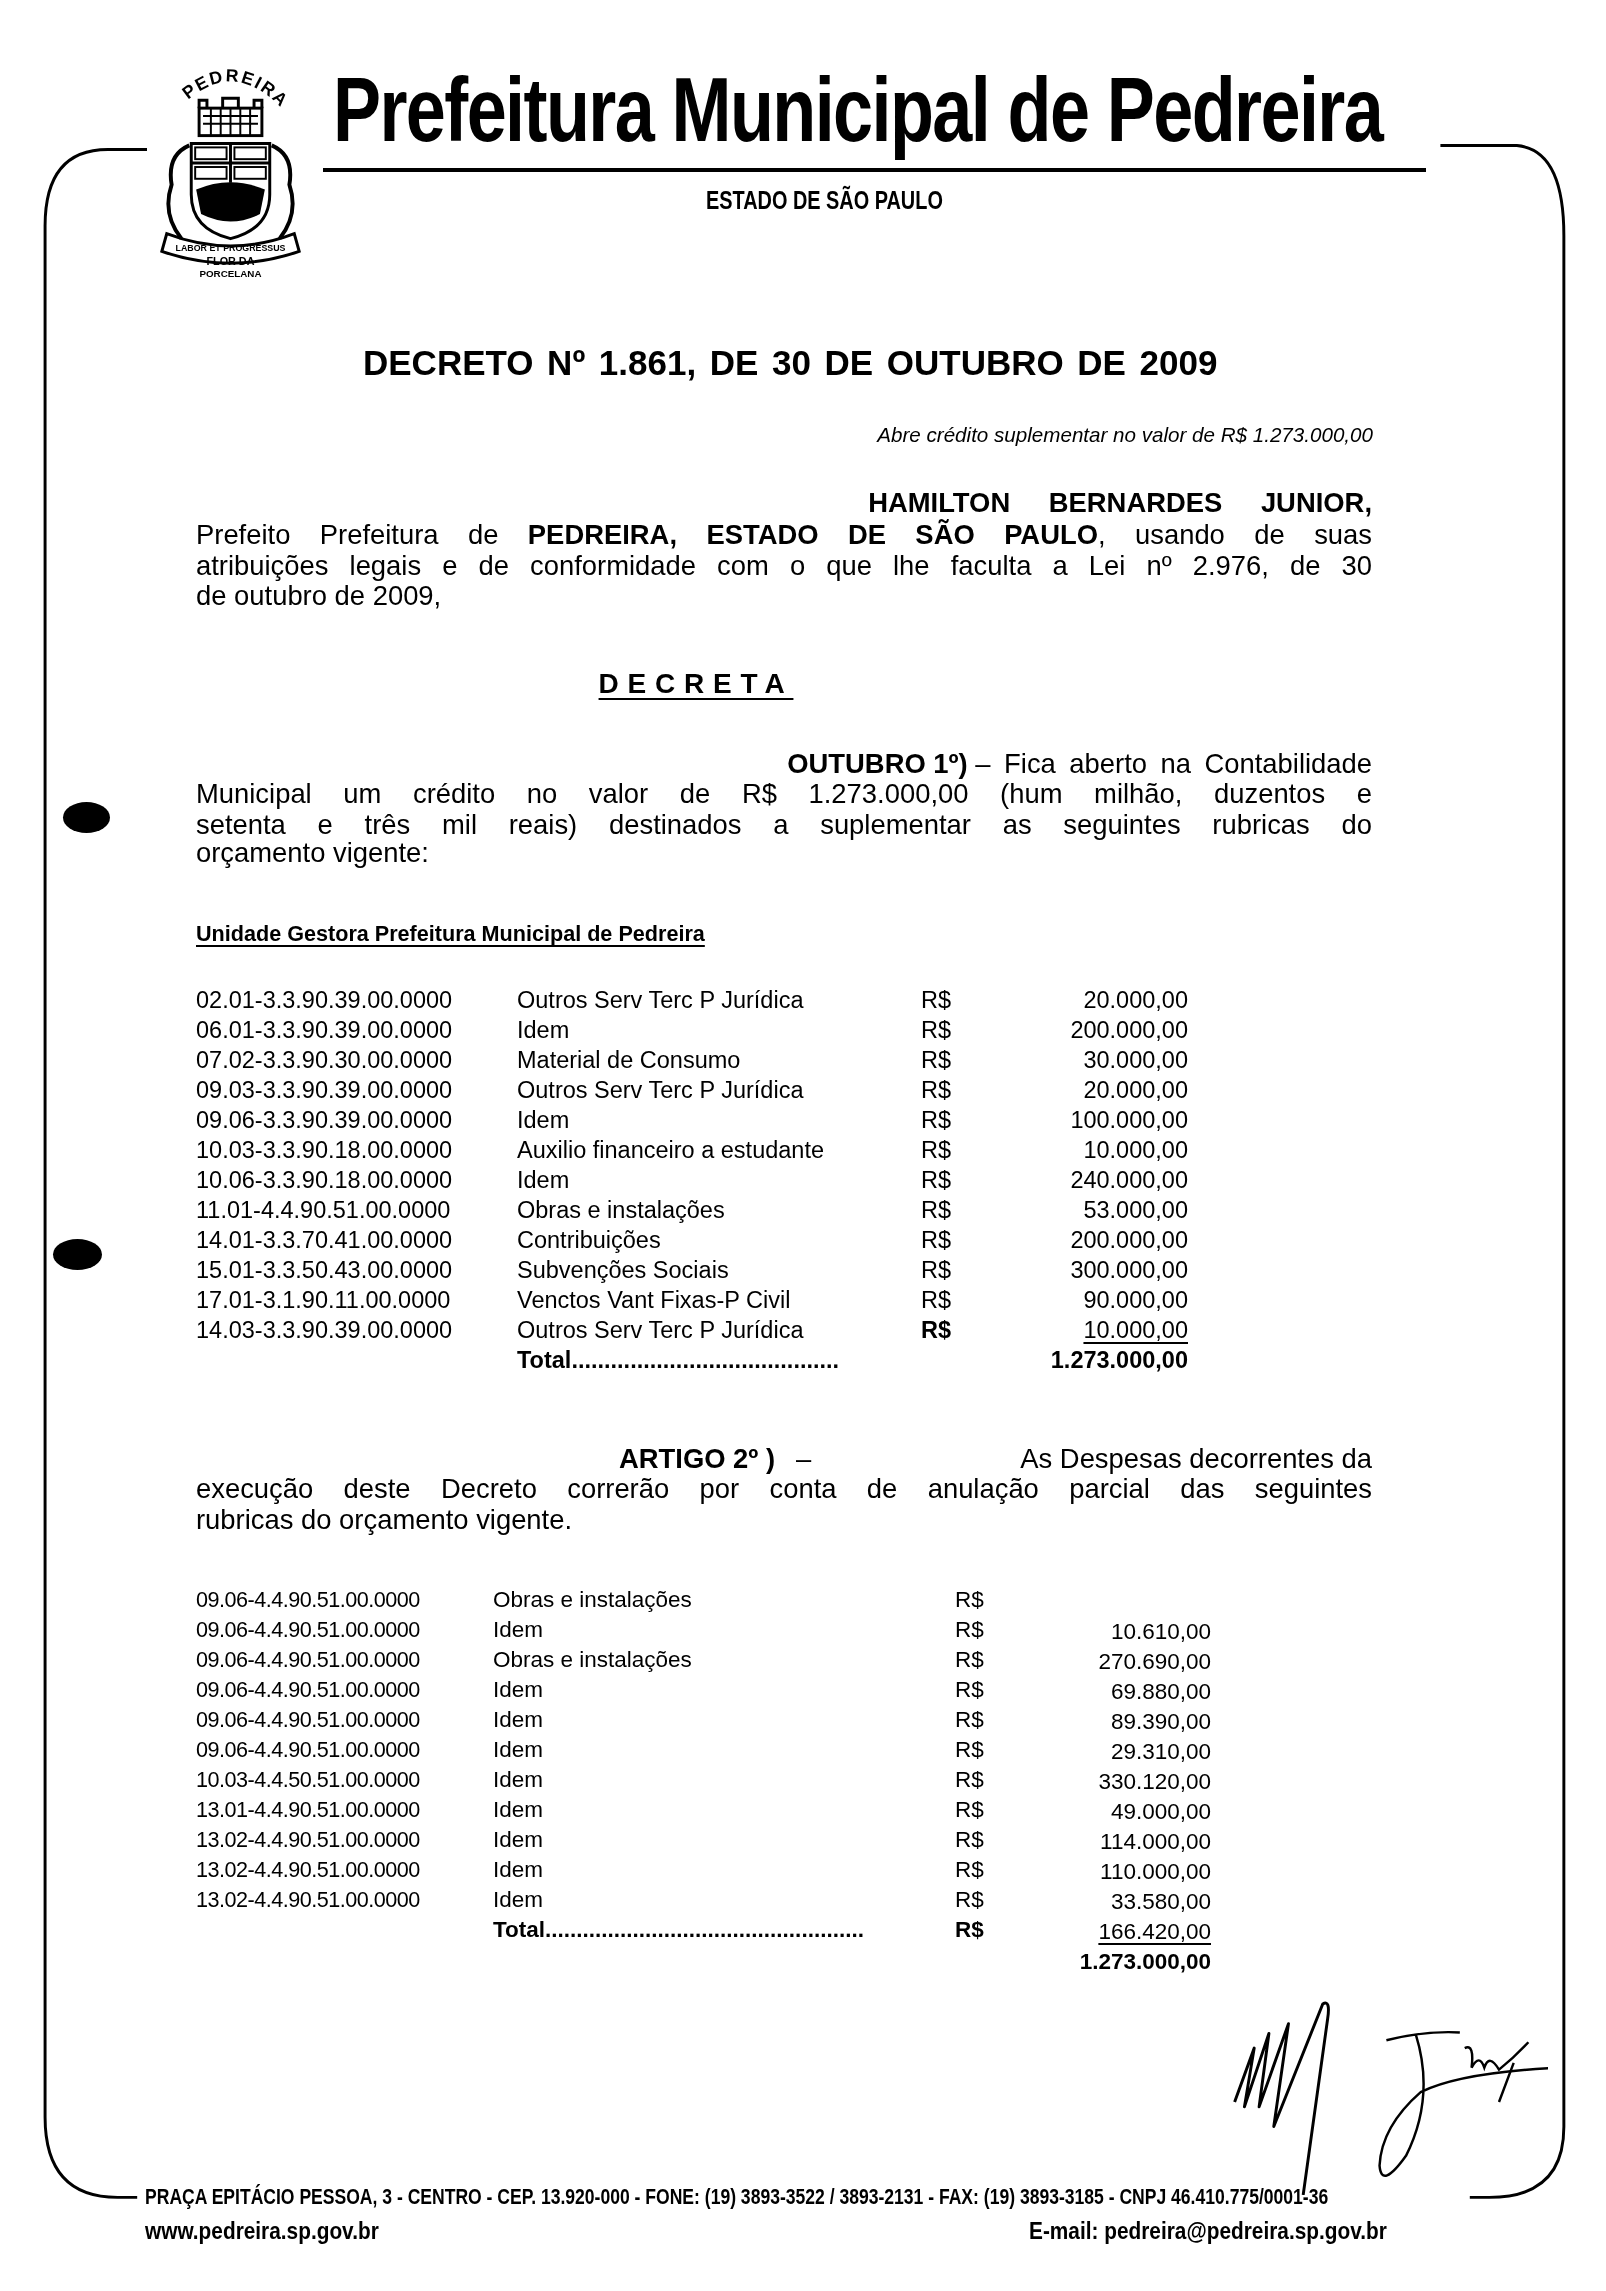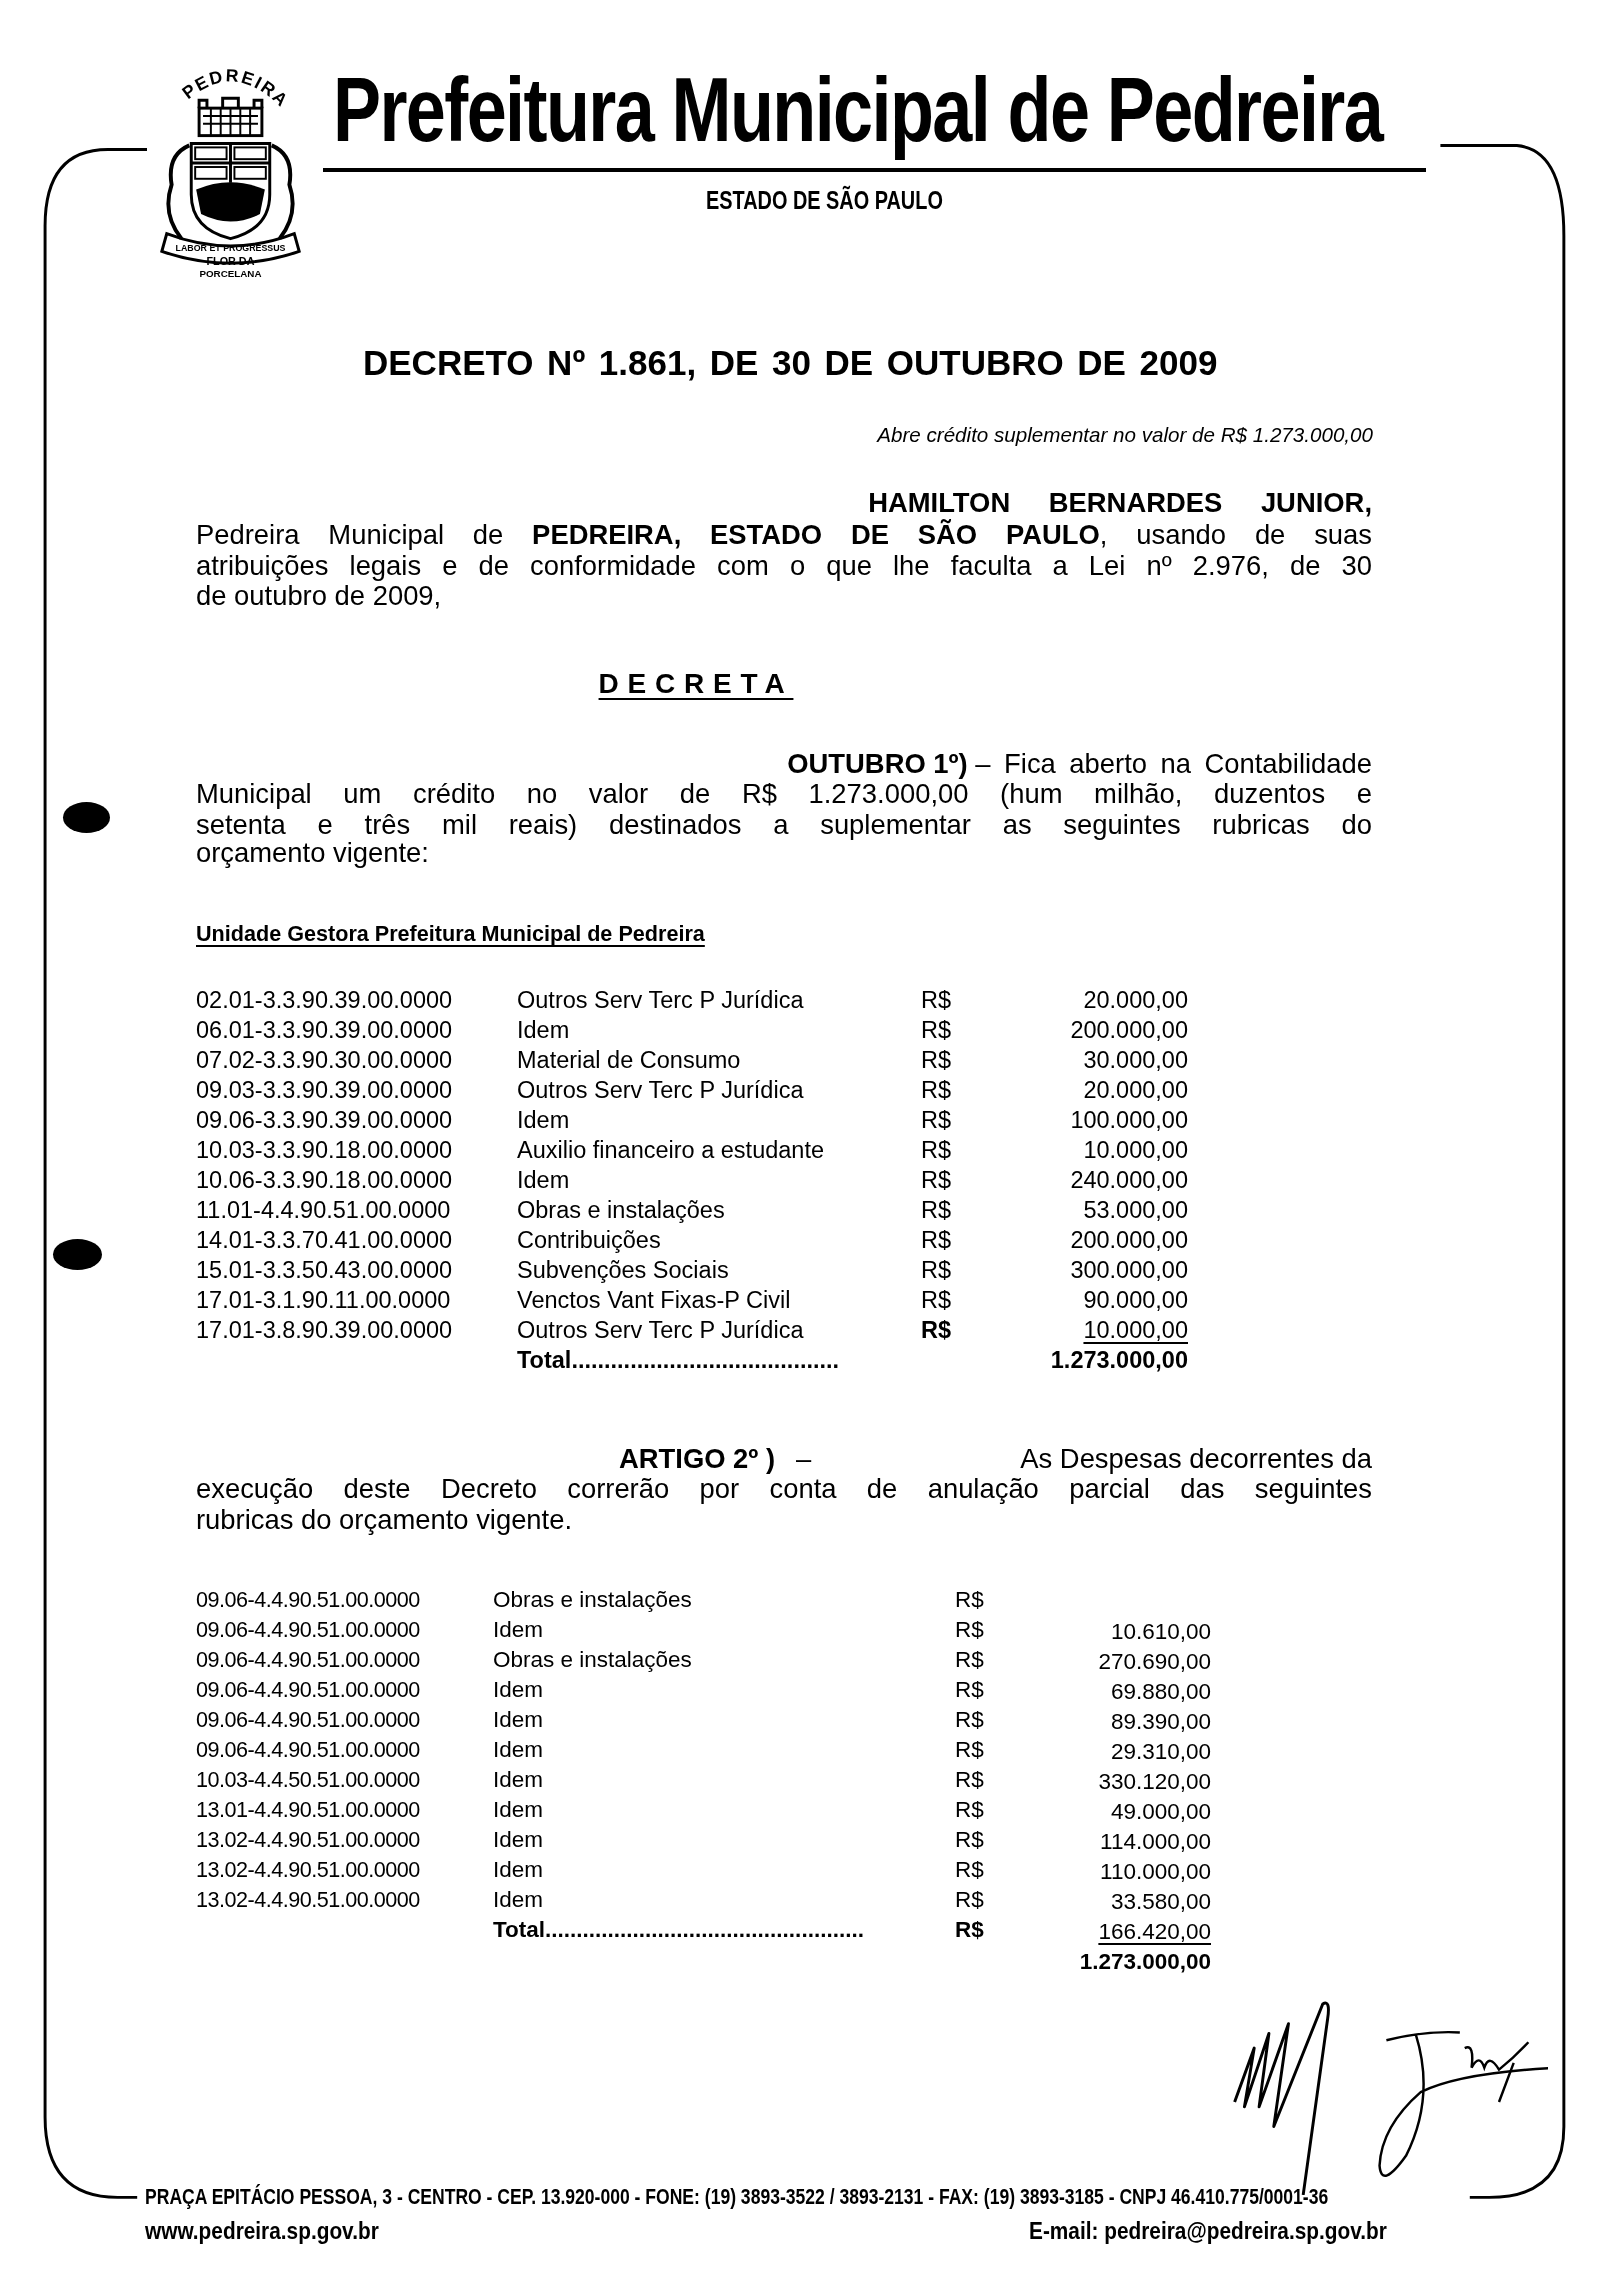--- a/index.html
+++ b/index.html
@@ -79,21 +79,21 @@
 </svg>
 
 <div id="title" class="abs">Prefeitura Municipal de Pedreira</div>
 <div id="title-rule" class="abs"></div>
 <div id="state" class="abs">ESTADO DE SÃO PAULO</div>
 
 <div id="decree-title" class="abs">DECRETO Nº 1.861, DE 30 DE OUTUBRO DE 2009</div>
 <div id="subtitle" class="abs">Abre crédito suplementar no valor de R$ 1.273.000,00</div>
 
 <div class="line right b" style="top:488px;"><span style="word-spacing:31px;">HAMILTON BERNARDES JUNIOR,</span></div>
-<div class="line just" style="top:520px;"><span>Pedreira Municipal de </span><b>PEDREIRA, ESTADO DE SÃO PAULO</b><span>, usando de suas</span></div>
+<div class="line just" style="top:520px;"><span>Prefeito Prefeitura de </span><b>PEDREIRA, ESTADO DE SÃO PAULO</b><span>, usando de suas</span></div>
 <div class="line just" style="top:551px;">atribuições legais e de conformidade com o que lhe faculta a Lei nº 2.976, de 30</div>
 <div class="line" style="top:581px;">de outubro de 2009,</div>
 
 <div id="decreta" class="abs"><span>DECRETA</span></div>
 
 <div class="line right" style="top:749px;"><b>OUTUBRO 1º)</b> <span style="word-spacing:5.9px;">– Fica aberto na Contabilidade</span></div>
 <div class="line just" style="top:779px;">Municipal um crédito no valor de R$  1.273.000,00 (hum milhão, duzentos e</div>
 <div class="line just" style="top:810px;">setenta e três mil reais) destinados a suplementar as seguintes rubricas do</div>
 <div class="line" style="top:838px;">orçamento vigente:</div>
 
@@ -160,21 +160,21 @@
       <span class="c-cur">R$</span>
       <span class="c-amt">300.000,00</span>
     </div>
   <div class="row">
       <span class="c-code">17.01-3.1.90.11.00.0000</span>
       <span class="c-desc">Venctos Vant Fixas-P Civil</span>
       <span class="c-cur">R$</span>
       <span class="c-amt">90.000,00</span>
     </div>
   <div class="row">
-      <span class="c-code">17.01-3.8.90.39.00.0000</span>
+      <span class="c-code">14.03-3.3.90.39.00.0000</span>
       <span class="c-desc">Outros Serv Terc P Jurídica</span>
       <span class="c-cur b">R$</span>
       <span class="c-amt ul">10.000,00</span>
     </div>
   <div class="row total">
       <span class="c-desc">Total.........................................</span>
       <span class="c-amt">1.273.000,00</span>
     </div>
 </div>
 

